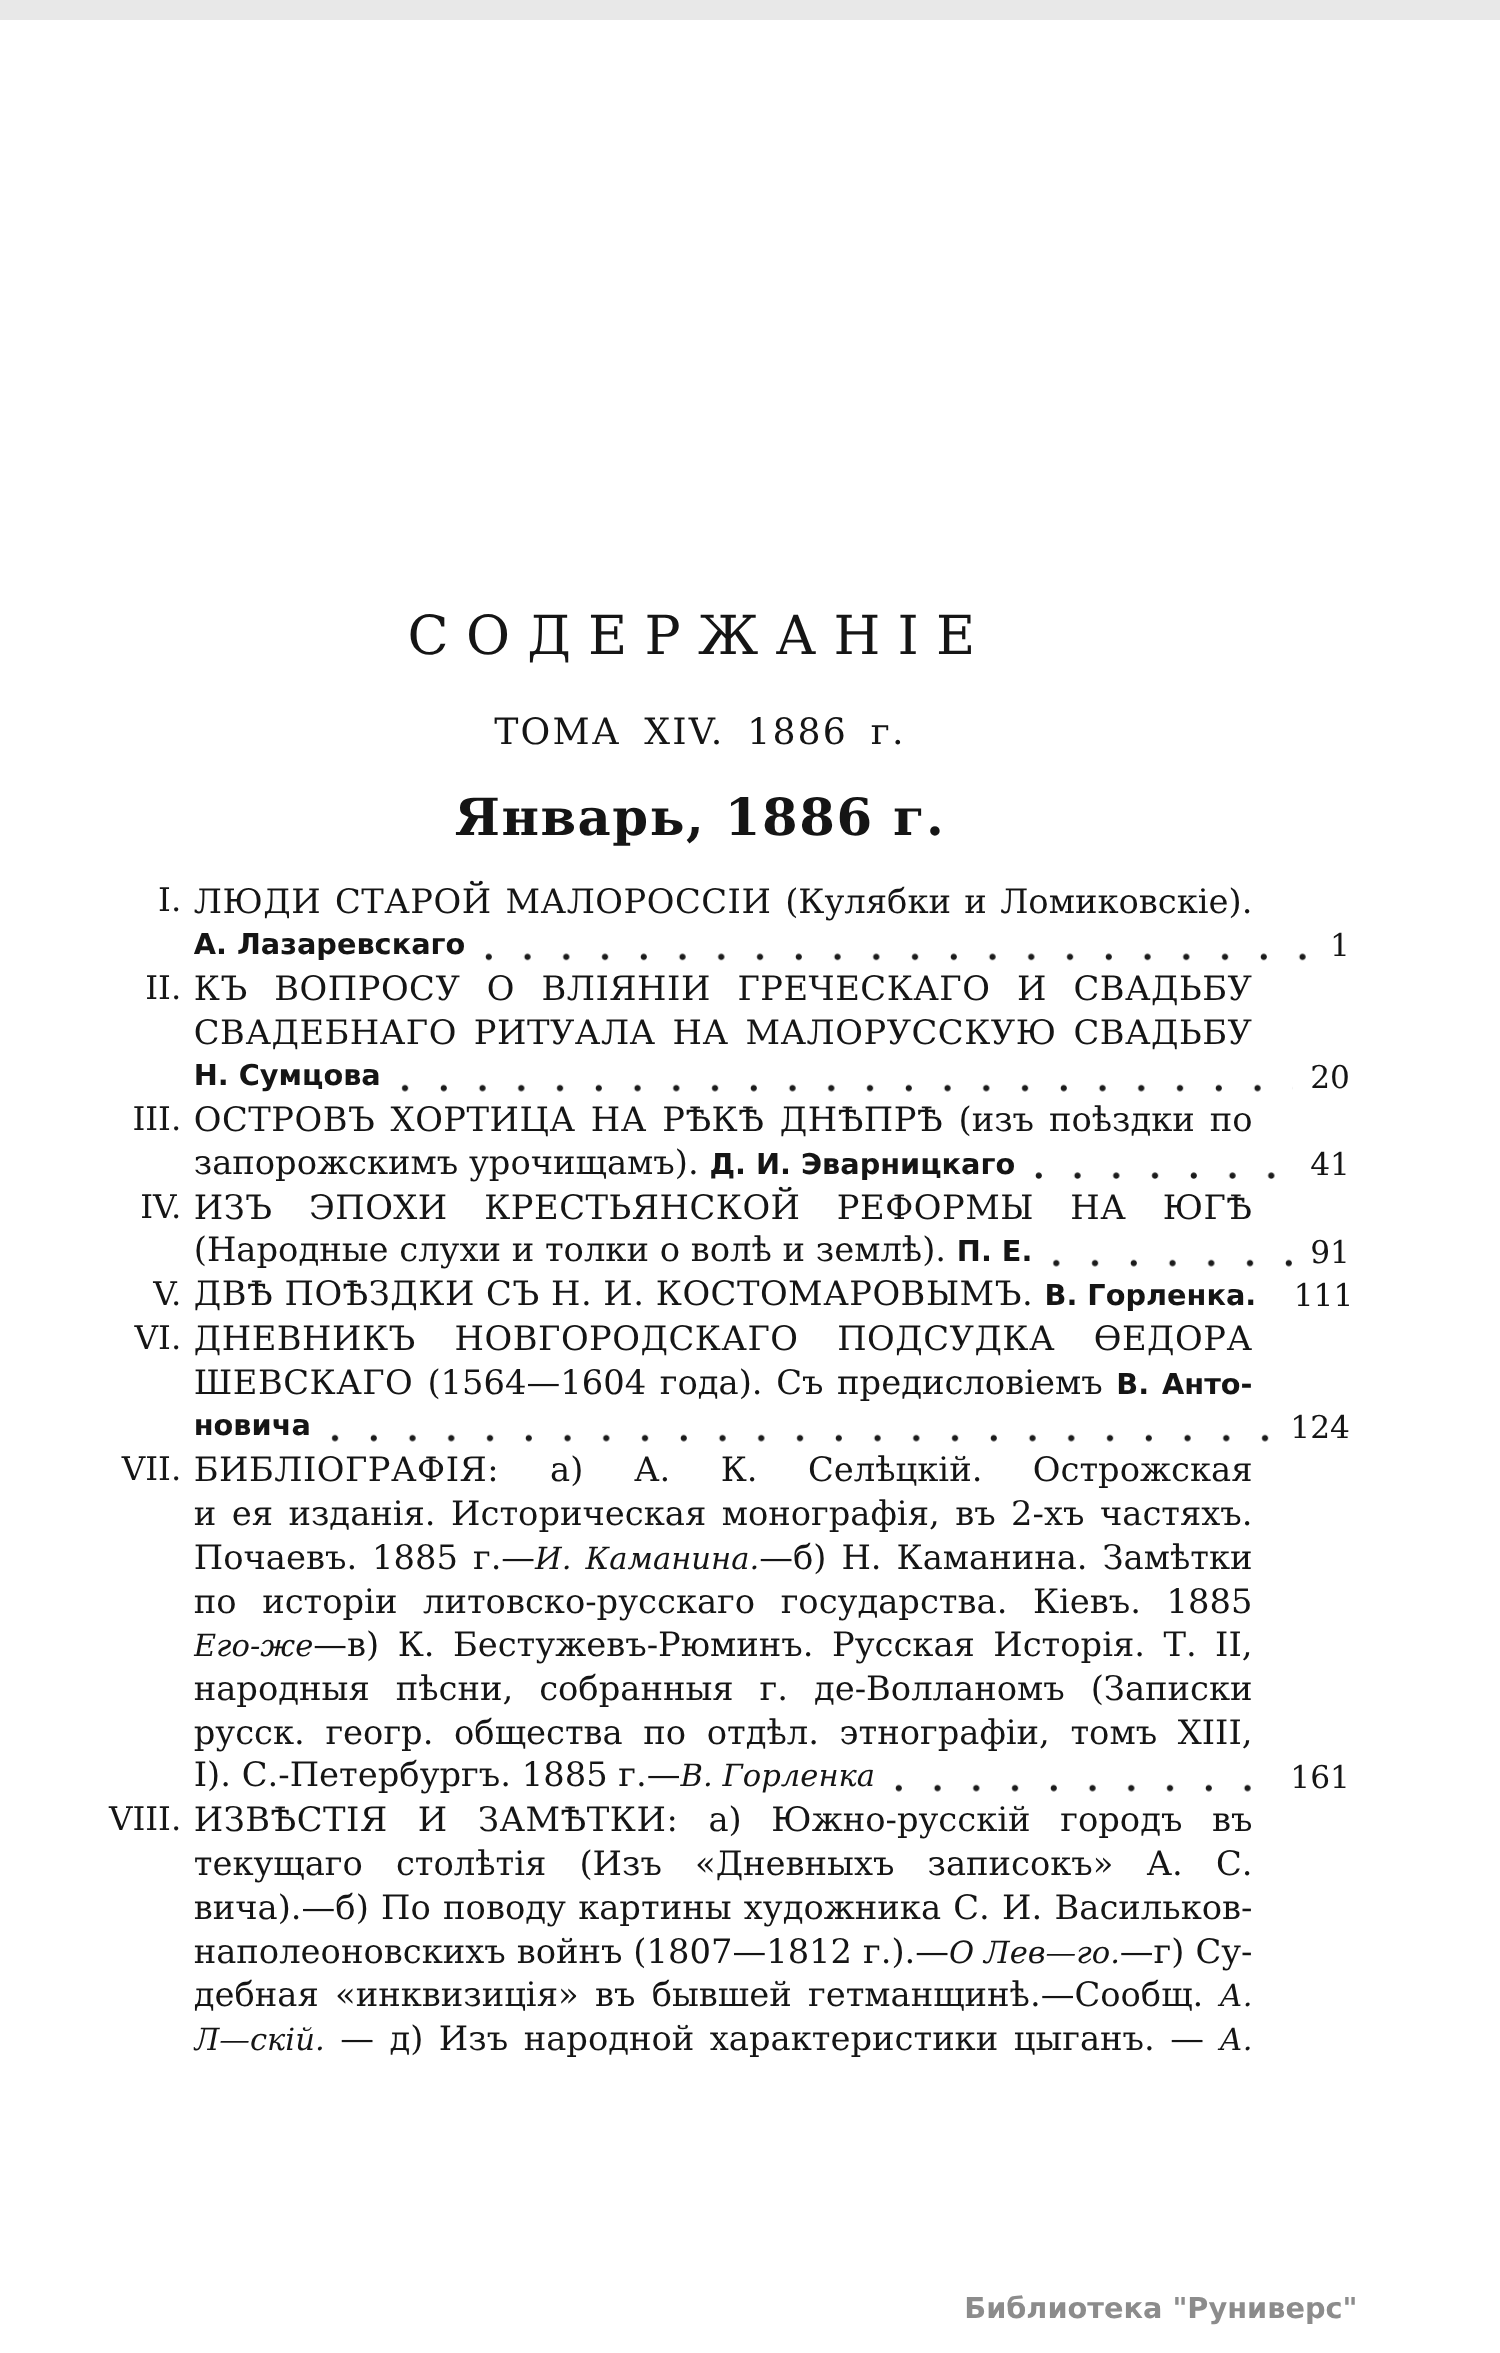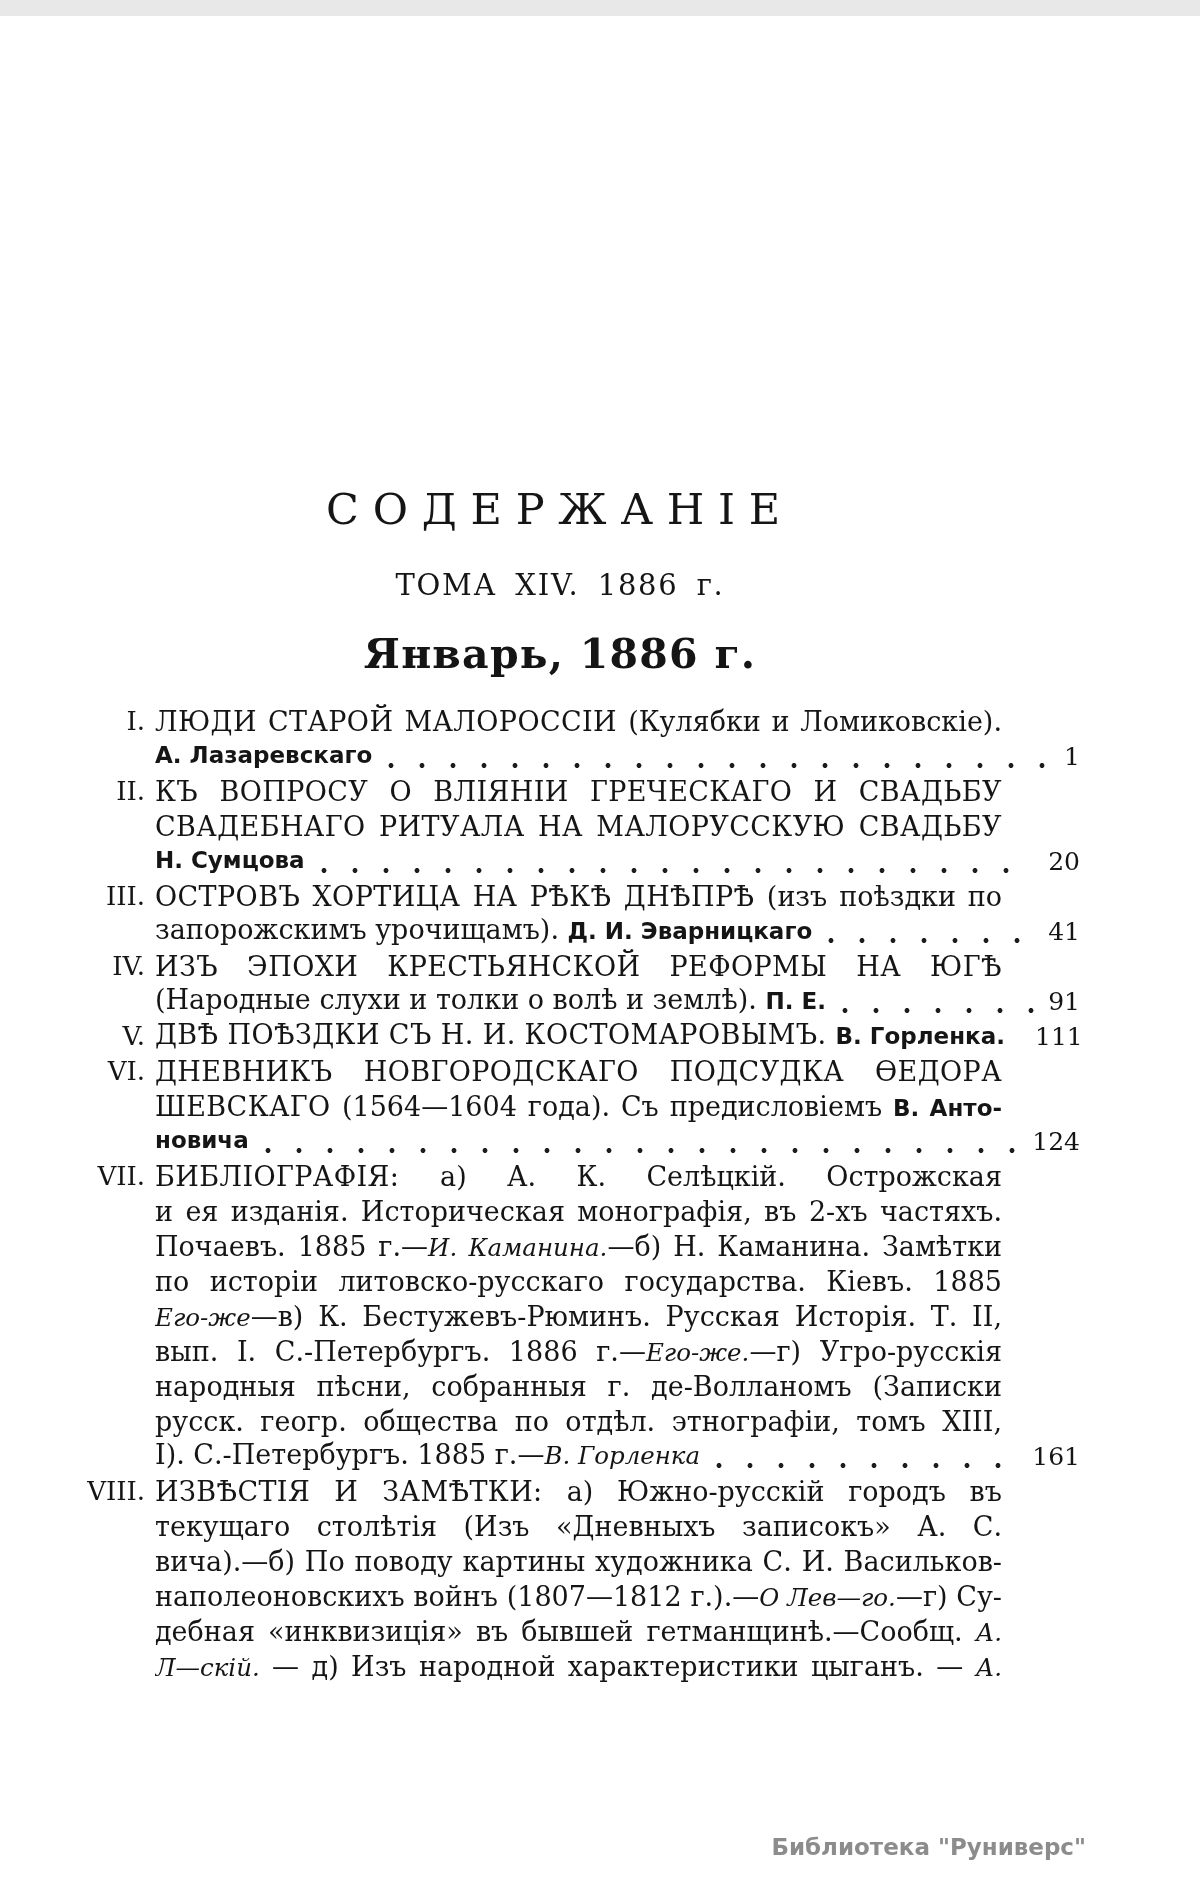--- a/index.html
+++ b/index.html
@@ -152,21 +152,20 @@
         </div>
       </div>
       <div class="toc-item">
         <div class="numeral">VII.</div>
         <div class="item-body">
           <div class="line just"><span class="s-sc">БИБЛІОГРАФІЯ: </span><span class="s-rm">а) А. К. Селѣцкій. Острожская типографія</span></div>
           <div class="line just"><span class="s-rm">и ея изданія. Историческая монографія, въ 2-хъ частяхъ.</span></div>
           <div class="line just"><span class="s-rm">Почаевъ. 1885 г.—</span><span class="s-i">И. Каманина.</span><span class="s-rm">—б) Н. Каманина. Замѣтки</span></div>
           <div class="line just"><span class="s-rm">по исторіи литовско-русскаго государства. Кіевъ. 1885 года.—</span></div>
           <div class="line just"><span class="s-i">Его-же</span><span class="s-rm">—в) К. Бестужевъ-Рюминъ. Русская Исторія. Т. II,</span></div>
-          <div class="line just"><span class="s-rm">вып. I. С.-Петербургъ. 1886 г.—</span><span class="s-i">Его-же.</span><span class="s-rm">—г) Угро-русскія</span></div>
           <div class="line just"><span class="s-rm">народныя пѣсни, собранныя г. де-Волланомъ (Записки импер.</span></div>
           <div class="line just"><span class="s-rm">русск. геогр. общества по отдѣл. этнографіи, томъ XIII, вып.</span></div>
           <div class="line leaderline">
             <span class="linetext"><span class="s-rm">I). С.-Петербургъ. 1885 г.—</span><span class="s-i">В. Горленка</span></span>
             <span class="leader dotted"></span>
             <span class="pagenum">161</span>
           </div>
         </div>
       </div>
       <div class="toc-item">

